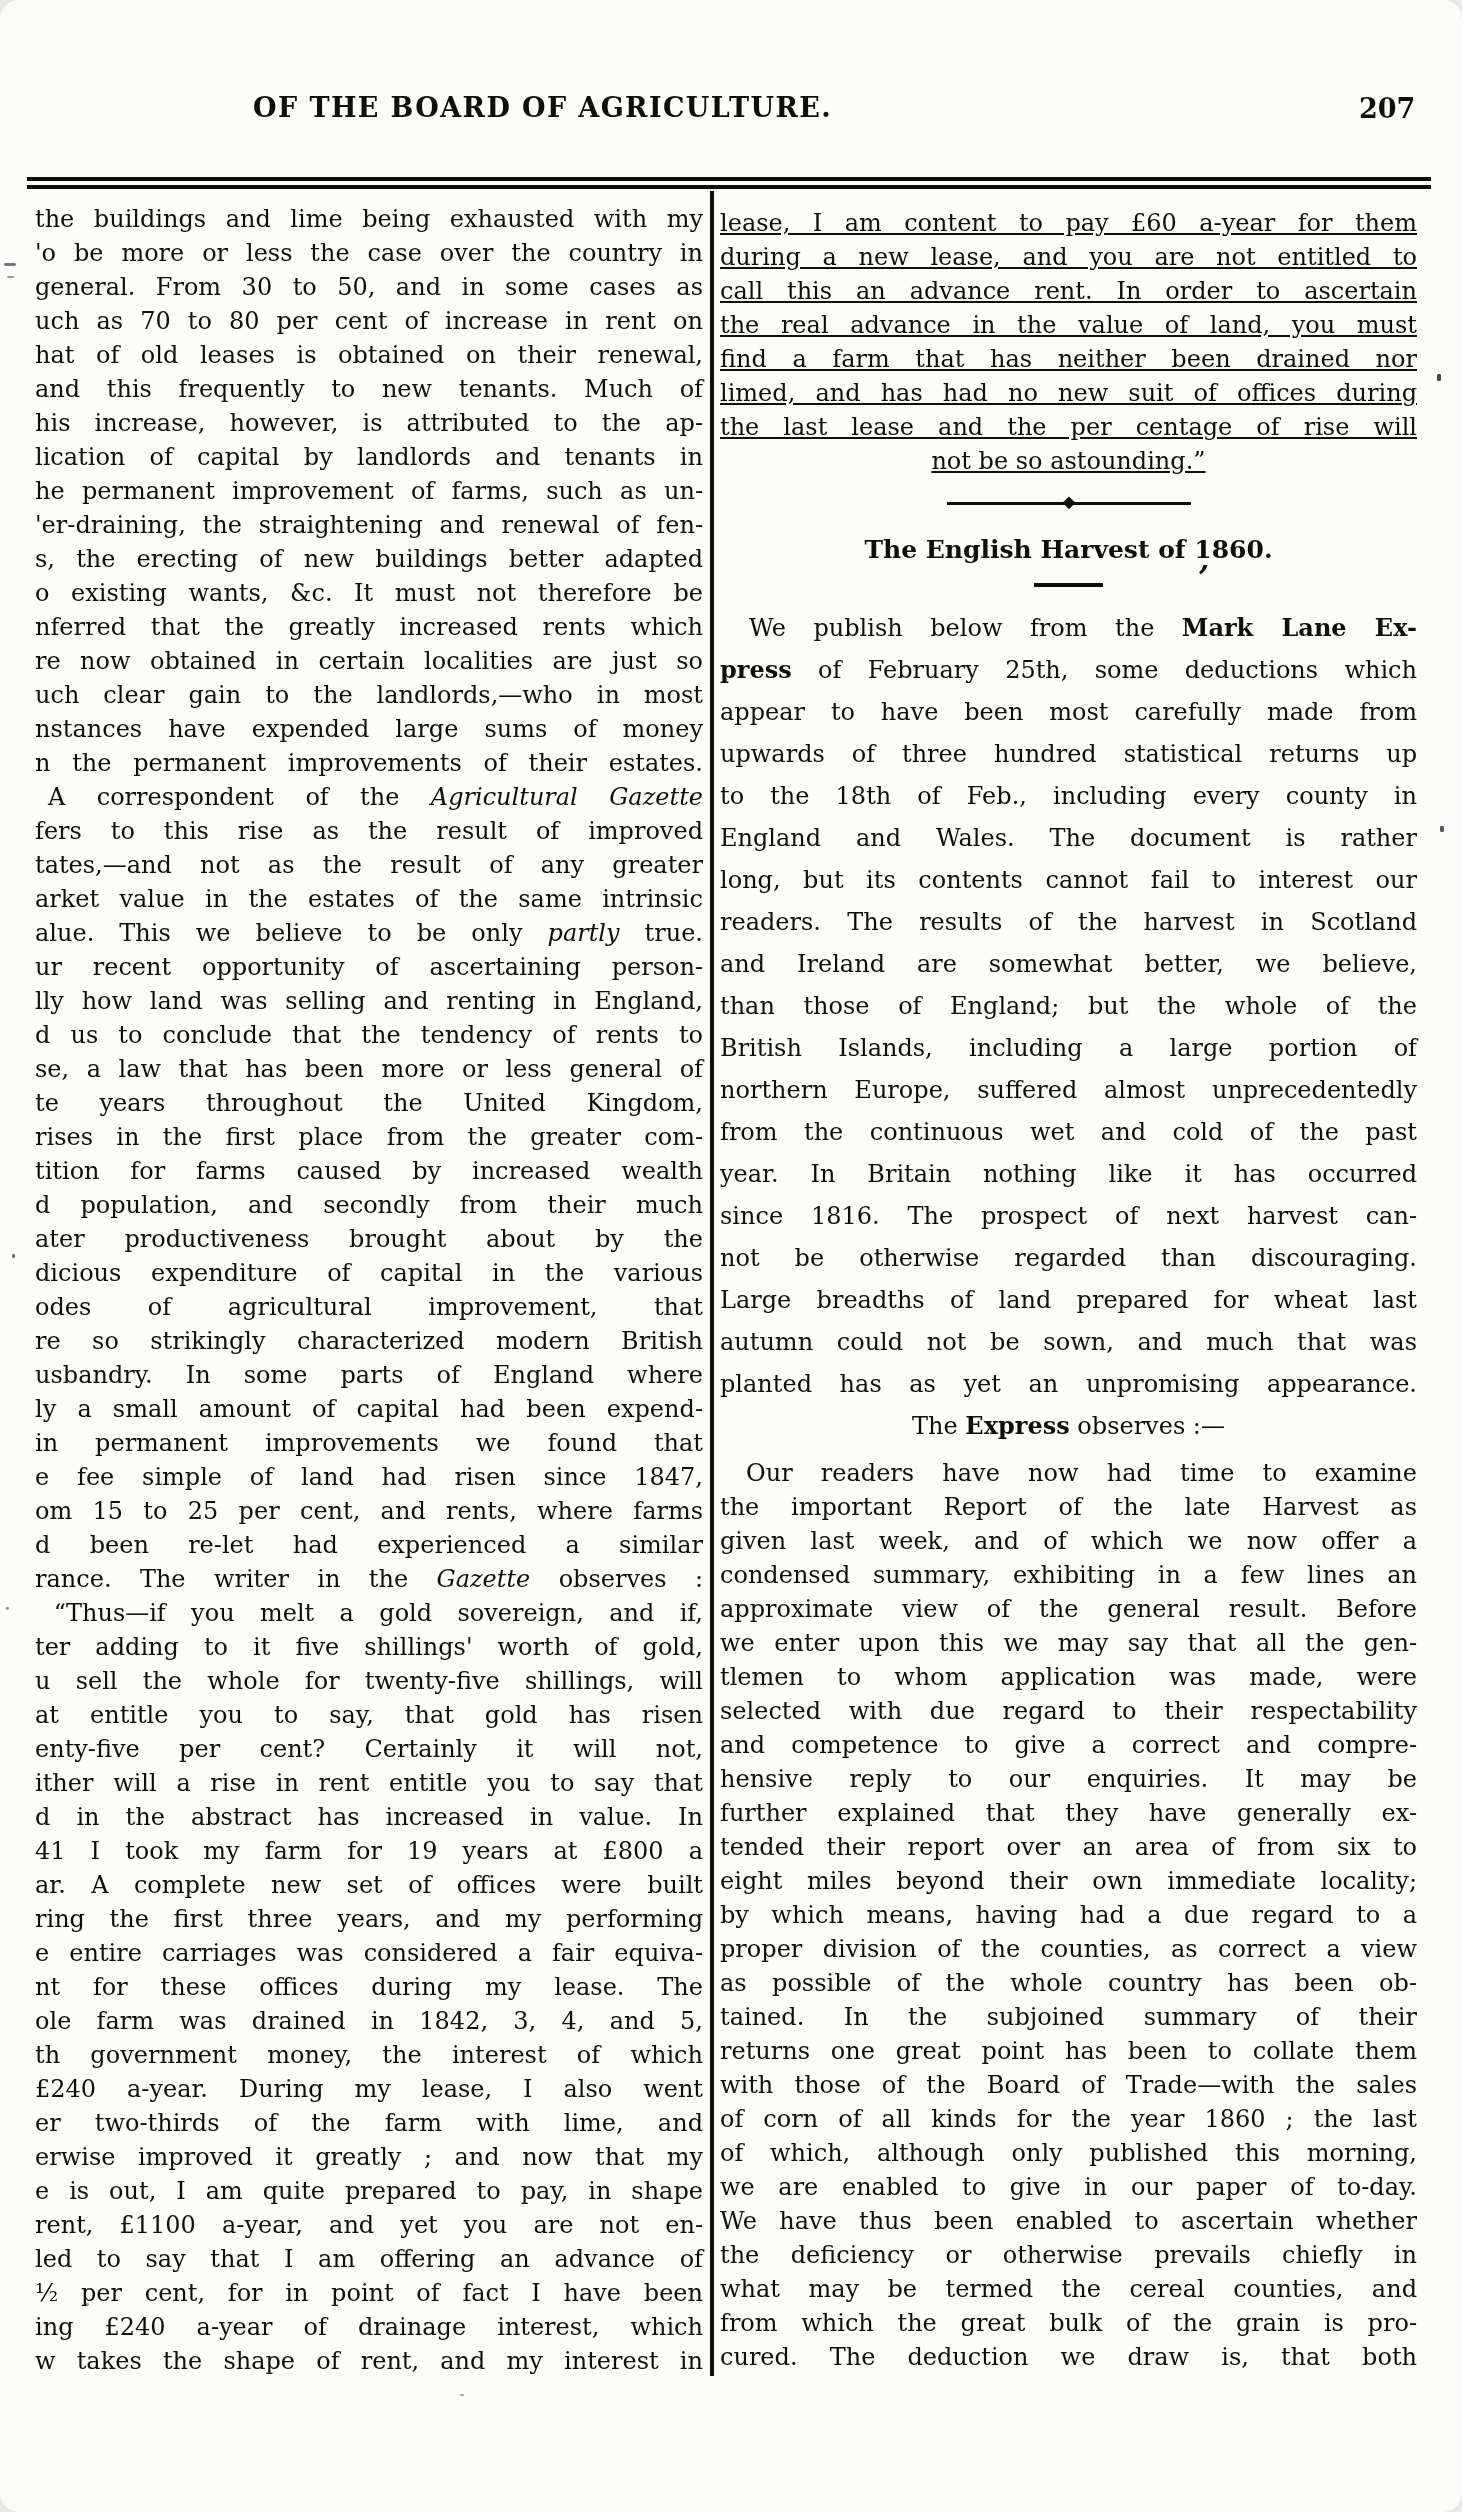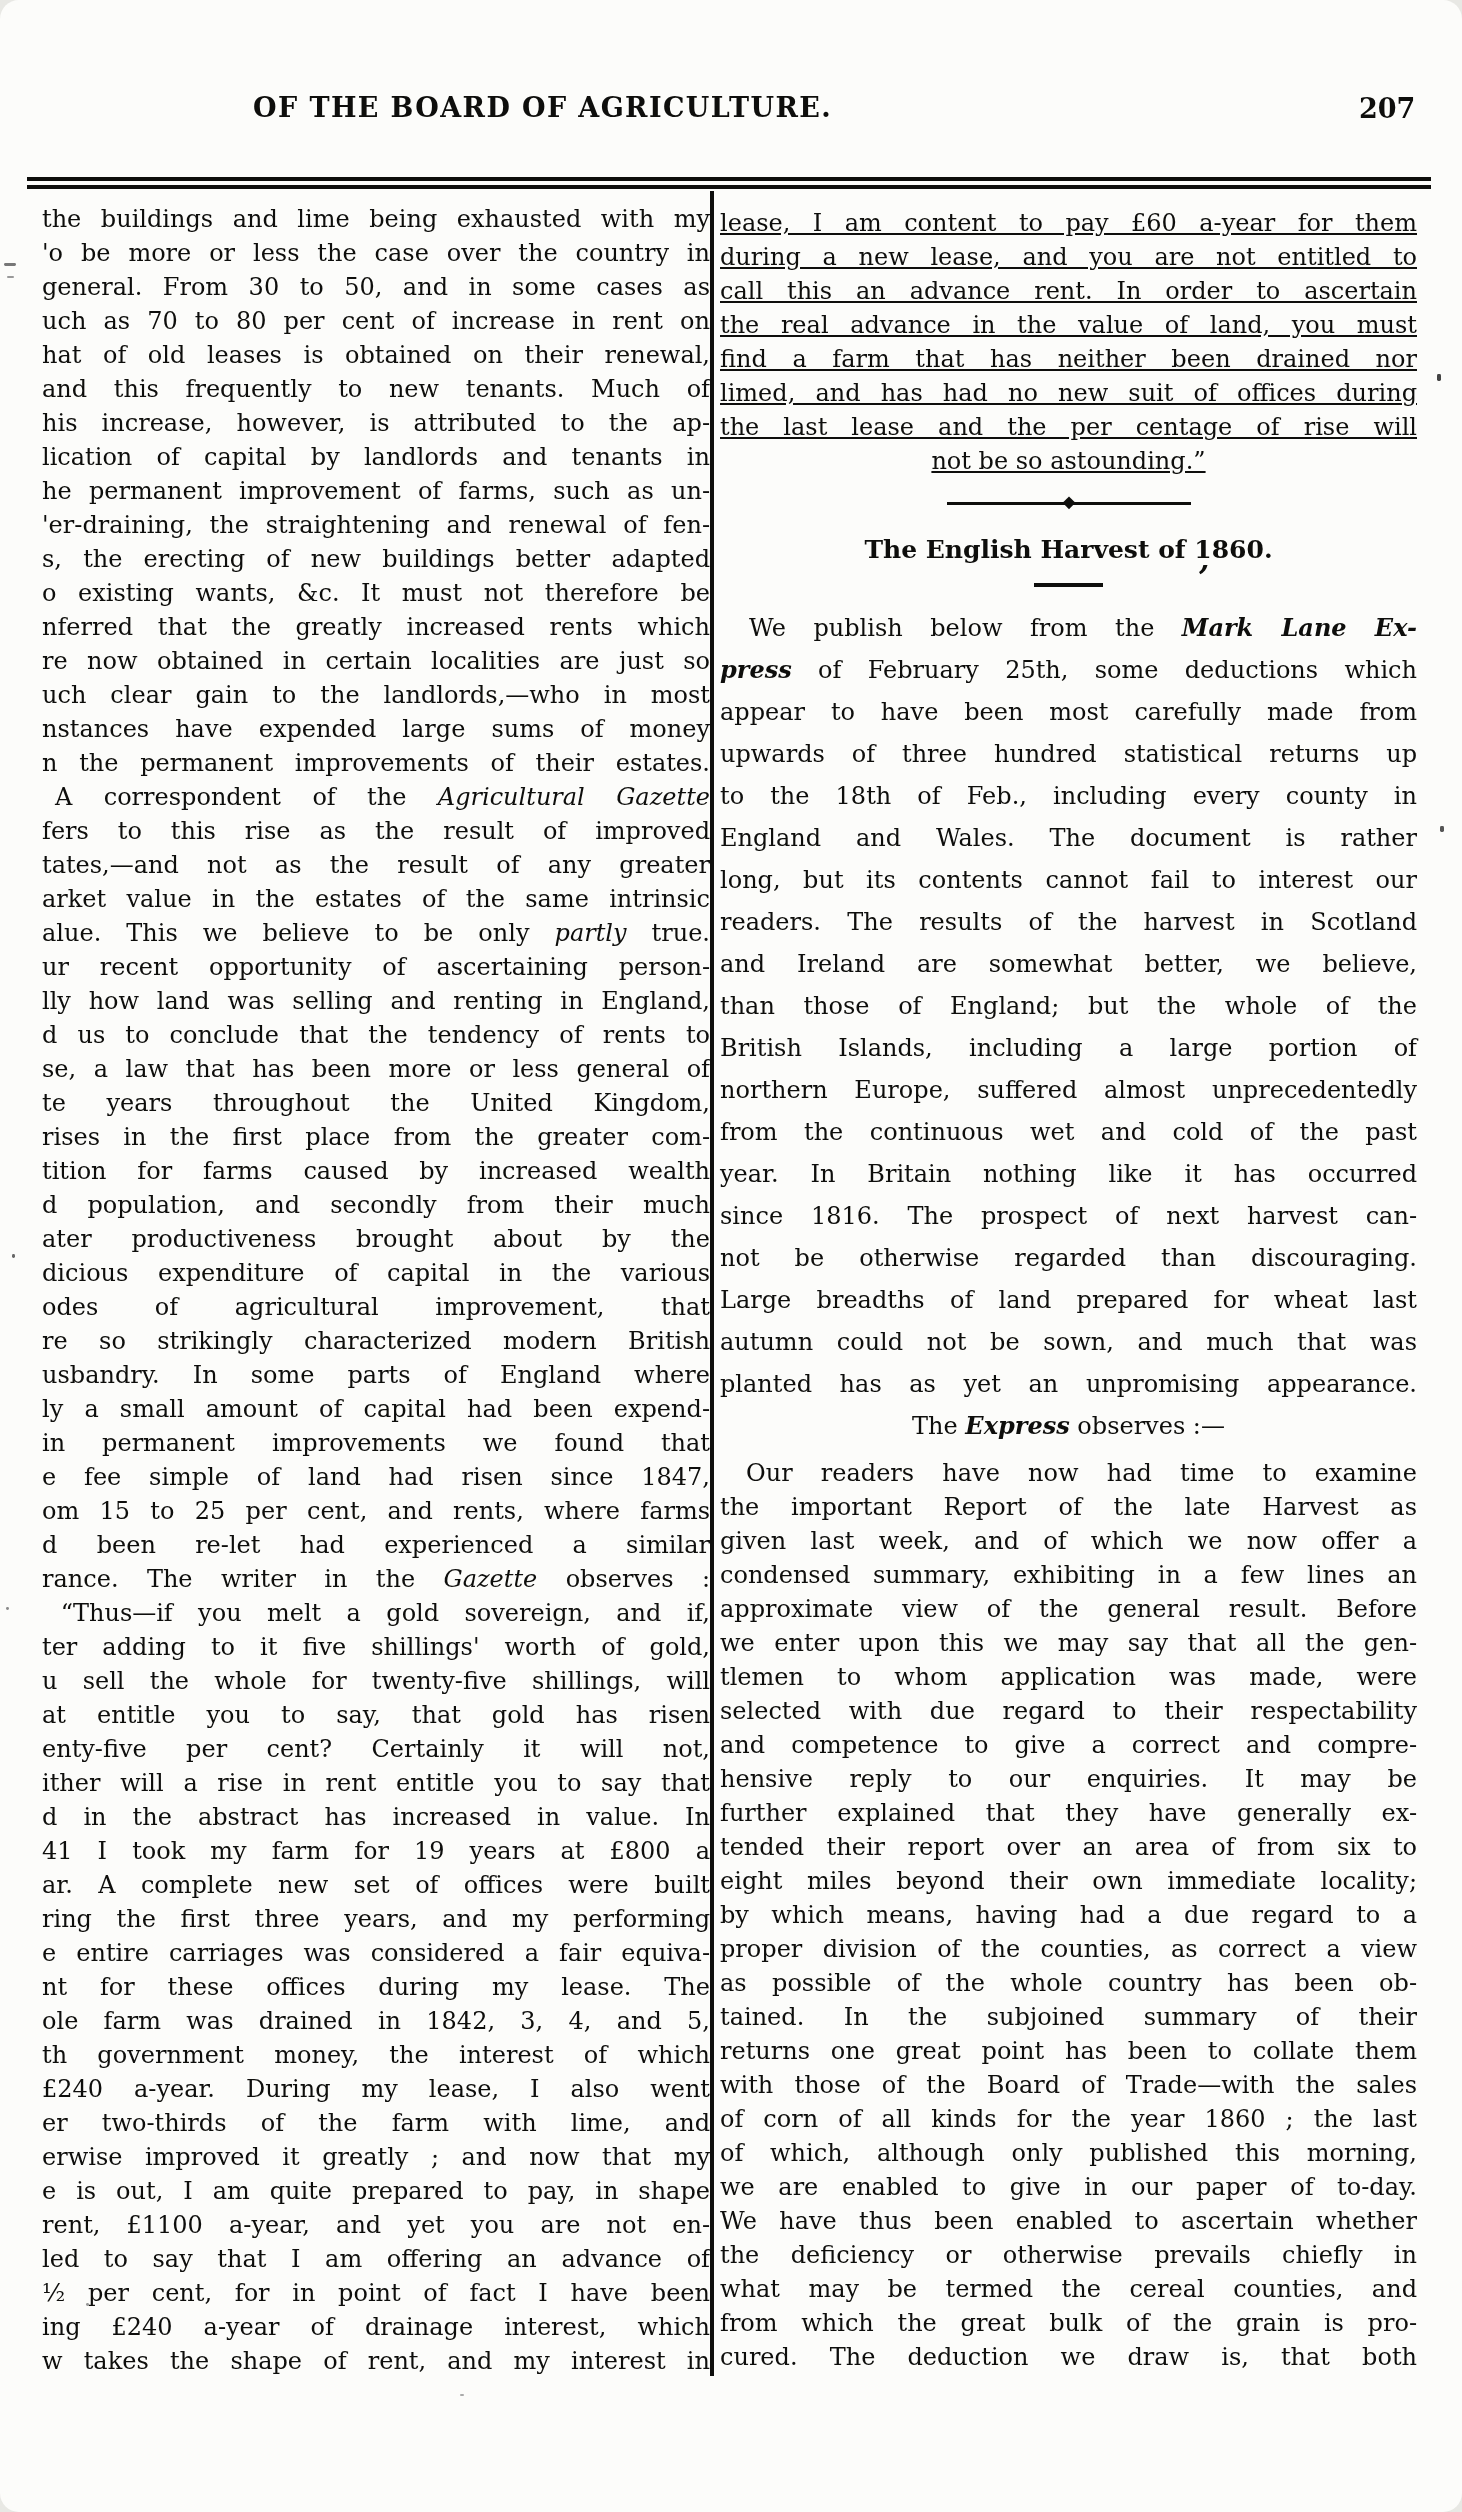--- a/index.html
+++ b/index.html
@@ -6,30 +6,30 @@
   .page{position:relative;width:1462px;height:2512px;background:#fcfcfa;overflow:hidden;
         font-family:"DejaVu Serif","Liberation Serif",serif;color:#0e0e0c;border-radius:19px;}
   .page-title{position:absolute;left:21.6px;top:92px;width:1042px;text-align:center;
         font-size:27px;font-weight:bold;letter-spacing:1.4px;white-space:nowrap;}
   .page-number{position:absolute;left:1359px;top:93px;font-size:27px;font-weight:bold;}
   .hrule{position:absolute;left:27px;width:1404px;height:3.6px;background:#0e0e0c;}
   .hrule.r1{top:177px;}
   .hrule.r2{top:185px;}
   .vdivider{position:absolute;left:710px;top:191px;width:3.6px;height:2185px;background:#0e0e0c;}
   .col{position:absolute;font-size:24px;}
-  .leftcol{left:42px;top:202px;width:668px;}
+  .leftcol{left:35px;top:202px;width:668px;}
   .rightcol{left:720px;top:206px;width:697px;}
   .line{text-align:justify;text-align-last:justify;white-space:normal;
         height:34px;line-height:34px;overflow:visible;}
   .line.no-j{text-align:center;text-align-last:auto;}
   .para1 .line{height:34px;line-height:34px;text-decoration:underline;}
   .para2 .line{height:42px;line-height:42px;}
   .para3 .line{height:34px;line-height:34px;}
   .it{font-style:italic;}
-  .bi{font-style:italic;font-weight:bold;}
+  .bi{font-weight:bold;}
   .sep{position:relative;width:244px;height:13px;margin:18.7px auto 0;}
   .sep-line{position:absolute;left:0;top:5px;width:100%;height:2.9px;background:#0e0e0c;display:block;}
   .sep-diamond{position:absolute;left:50%;top:50%;width:9.3px;height:9.3px;background:#0e0e0c;
         transform:translate(-50%,-50%) rotate(45deg);display:block;}
   .article-heading{margin:18.7px 0 0;text-align:center;font-size:25px;font-weight:bold;
         line-height:43px;font-family:"DejaVu Serif","Liberation Serif",serif;}
   .heading-rule{position:relative;width:69px;height:4.3px;background:#0e0e0c;margin:11.5px auto 0;}
   .ink-blot{position:absolute;left:164px;top:-24.4px;font-size:32px;font-weight:bold;font-style:italic;}
   .para2{margin-top:20px;}
   .para3{margin-top:8.6px;}

